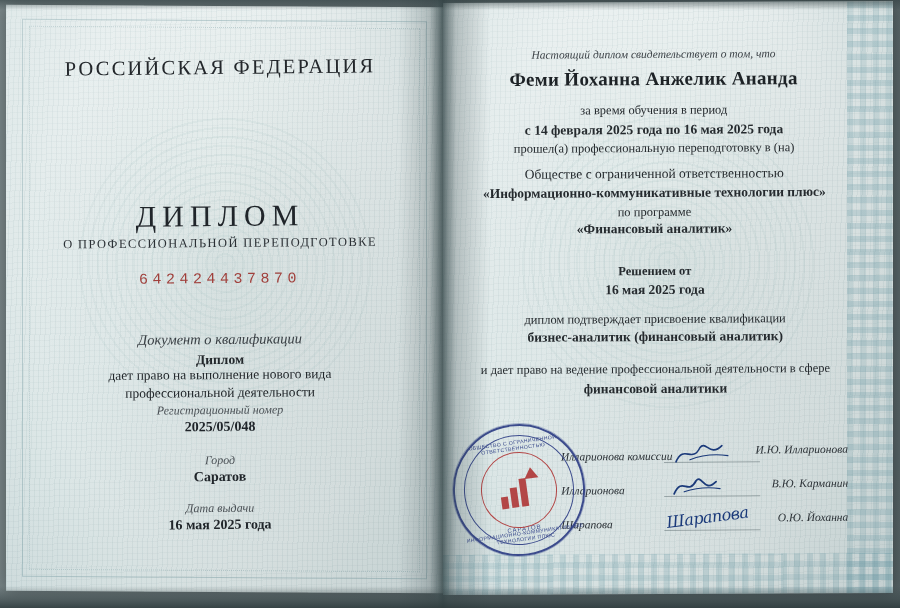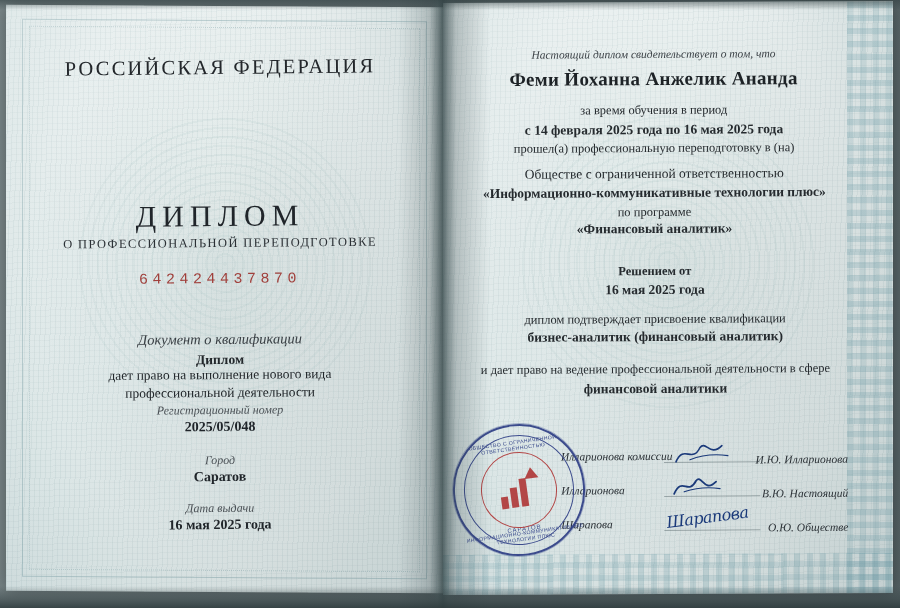--- a/index.html
+++ b/index.html
@@ -290,21 +290,21 @@
   }
   .sig-role {
     position: absolute;
     left: 105px;
     top: 6px;
     font-style: italic;
   }
   .sig-name {
     position: absolute;
     right: 8px;
-    top: 10px;
+    top: 0;
     font-style: italic;
   }
   .sig-line {
     position: absolute;
     left: 208px;
     right: 96px;
     top: 18px;
     border-bottom: 1px solid rgba(80,95,100,.45);
   }
   .sig-script {
@@ -495,28 +495,28 @@
 
       <div class="sig-row row2">
         <span class="sig-role">Илларионова</span>
         <span class="sig-line"></span>
         <span class="sig-scribble">
           <svg width="70" height="24" viewBox="0 0 70 24">
             <path d="M4 18 C12 0, 18 20, 26 5 C32 -2, 34 18, 46 6" stroke="#1b3a7a" stroke-width="1.8" fill="none" stroke-linecap="round"></path>
             <path d="M14 16 C26 12, 38 11, 50 13" stroke="#1b3a7a" stroke-width="1.1" fill="none" stroke-linecap="round"></path>
           </svg>
         </span>
-        <span class="sig-name">В.Ю. Настоящий</span>
+        <span class="sig-name">В.Ю. Карманин</span>
       </div>
 
       <div class="sig-row row3">
         <span class="sig-role">Шарапова</span>
         <span class="sig-line"></span>
         <span class="sig-script">Шарапова</span>
-        <span class="sig-name">О.Ю. Обществе</span>
+        <span class="sig-name">О.Ю. Йоханна</span>
       </div>
     </div>
 
     <div class="seal">
       <div class="seal-text-top">ОБЩЕСТВО С ОГРАНИЧЕННОЙ ОТВЕТСТВЕННОСТЬЮ</div>
       <div class="seal-text-mid">САРАТОВ</div>
       <div class="seal-text-bottom">ИНФОРМАЦИОННО-КОММУНИКАТИВНЫЕ ТЕХНОЛОГИИ ПЛЮС</div>
       <div class="seal-inner">
         <div class="seal-bars">
           <i></i>

